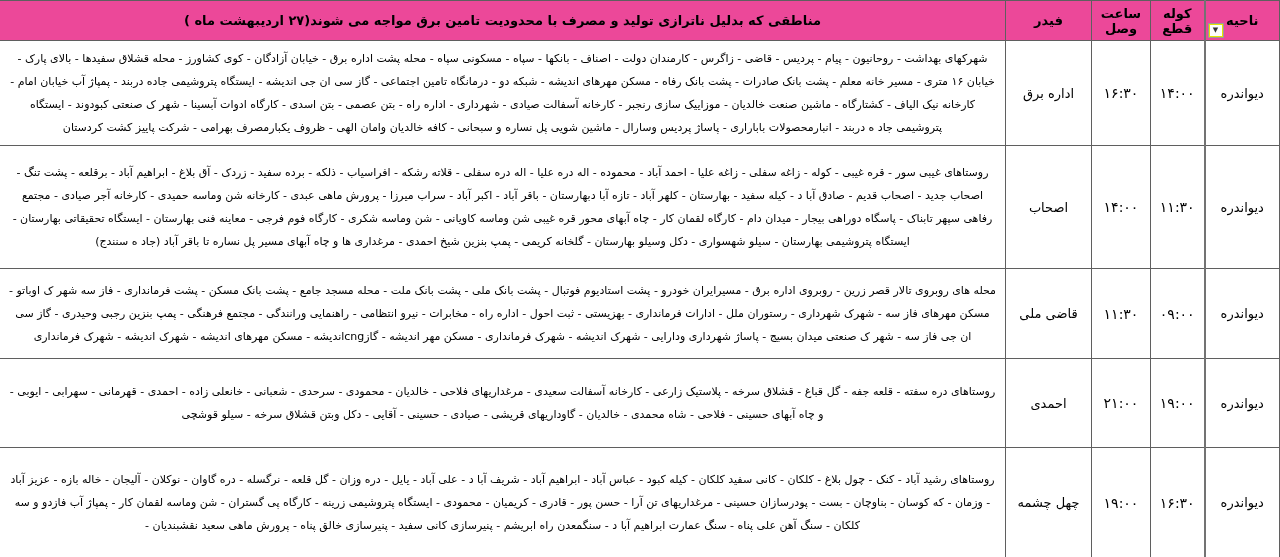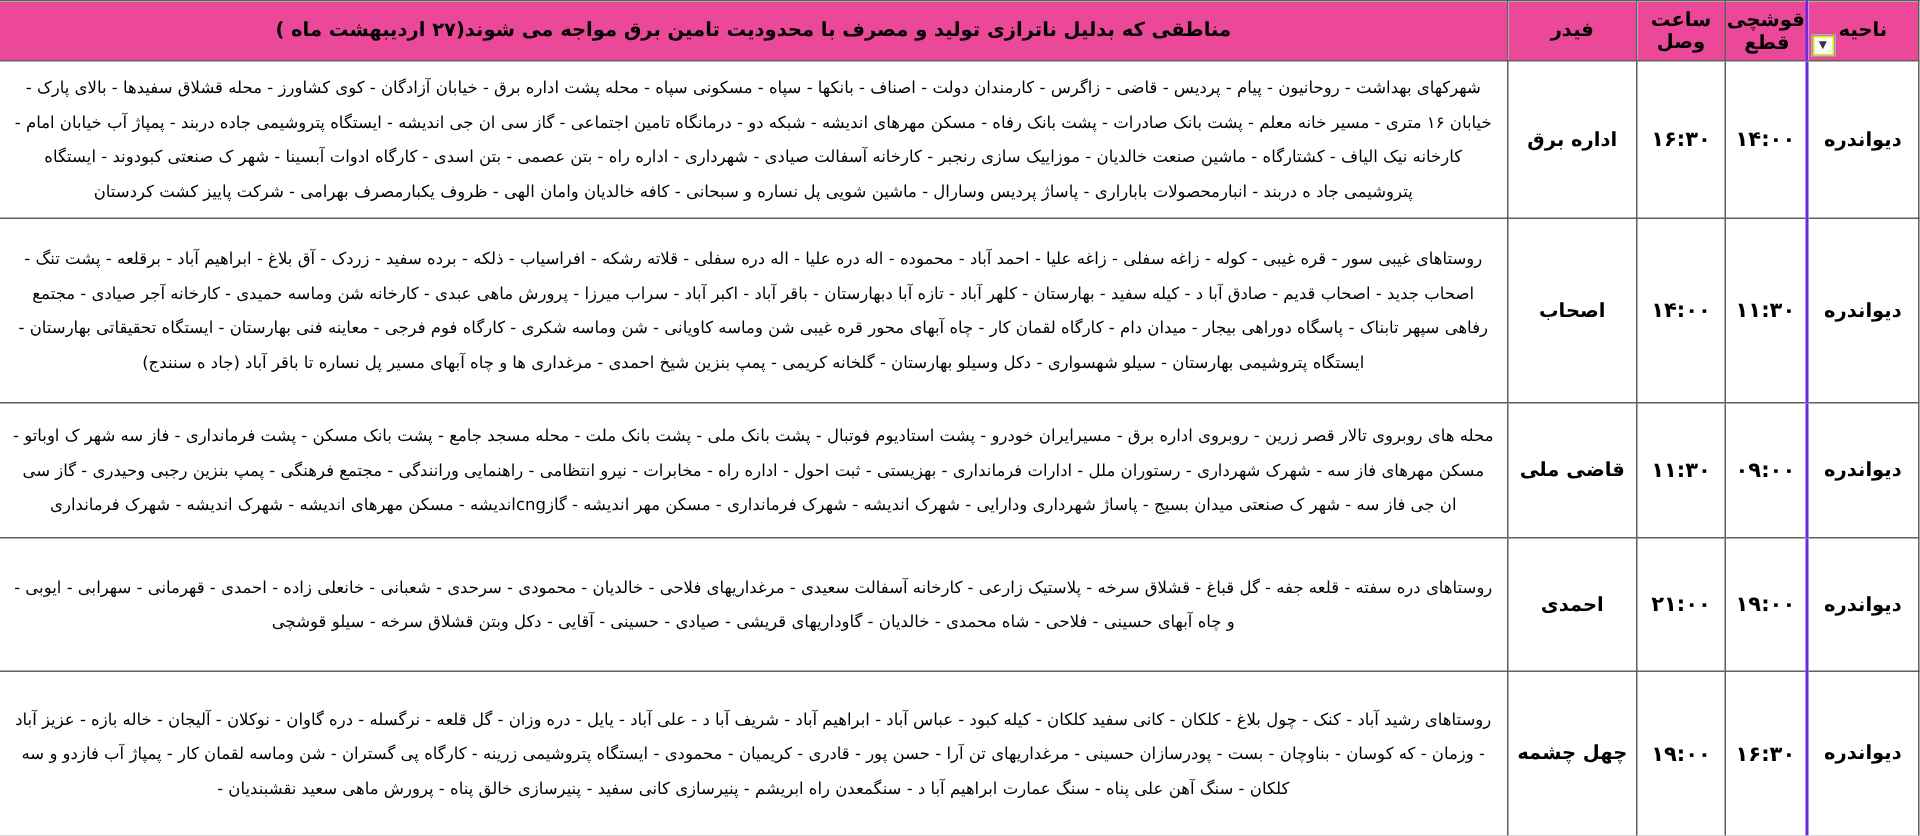--- a/index.html
+++ b/index.html
@@ -3,24 +3,24 @@
 <meta charset="utf-8">
 <style>
   html,body{margin:0;padding:0;background:#ffffff;}
   body{width:1280px;height:557px;overflow:hidden;font-family:"DejaVu Sans",sans-serif;}
   table{width:1280px;height:557px;border-collapse:collapse;table-layout:fixed;direction:rtl;}
   td{border:1px solid #5f5f5f;box-sizing:border-box;vertical-align:middle;text-align:center;overflow:hidden;}
   
   tr.header-row td{background:#ec4899;font-weight:bold;font-size:13px;color:#000;height:40px;}
   td.title-cell{color:#e00000;font-size:13.5px;font-weight:bold;}
   
-  td.col-district{border-left:2px solid #6d28d9;position:relative;}
+  td.col-district{border-left:2px solid #737373;position:relative;}
   
   td.areas-cell{font-weight:normal;font-size:11px;line-height:23px;padding:3px 8px;color:#000;margin-top:27px;}
-  td.small-cell{font-weight:bold;font-size:13px;color:#000;}
+  td.small-cell{font-weight:normal;font-size:13px;color:#000;}
   td.time-cell{font-size:14px;letter-spacing:0.5px;}
   
   .filter-btn{position:absolute;left:2px;bottom:2px;width:14px;height:13px;background:#fdfdfd;
     border:1px solid #9a9a9a;font-size:7px;line-height:12px;text-align:center;color:#333;
     box-shadow:0 0 0 1px #e6e600 inset;cursor:pointer;}
   tr.r1{height:105px;} tr.r2{height:123px;} tr.r3{height:90px;} tr.r4{height:89px;} tr.r5{height:110px;}
 </style>
 </head>
 <body>
 
@@ -32,21 +32,21 @@
       <col style="width:86px">
       <col style="width:1006px">
   </colgroup>
 
   <tbody>
       <tr class="header-row">
     <td class="col-district">
       <span>ناحیه</span>
       <span class="filter-btn">▼</span>
     </td>
-    <td>قوشچی قطع</td>
+    <td>کوله قطع</td>
     <td>ساعت وصل</td>
     <td>فیدر</td>
     <td class="title-cell">مناطقی که بدلیل ناترازی تولید و مصرف با محدودیت تامین برق مواجه می شوند(۲۷ اردیبهشت ماه )</td>
   </tr>
 
   <tr class="r1">
     <td class="small-cell col-district">دیواندره</td>
     <td class="small-cell time-cell">۱۴:۰۰</td>
     <td class="small-cell time-cell">۱۶:۳۰</td>
     <td class="small-cell">اداره برق</td>

